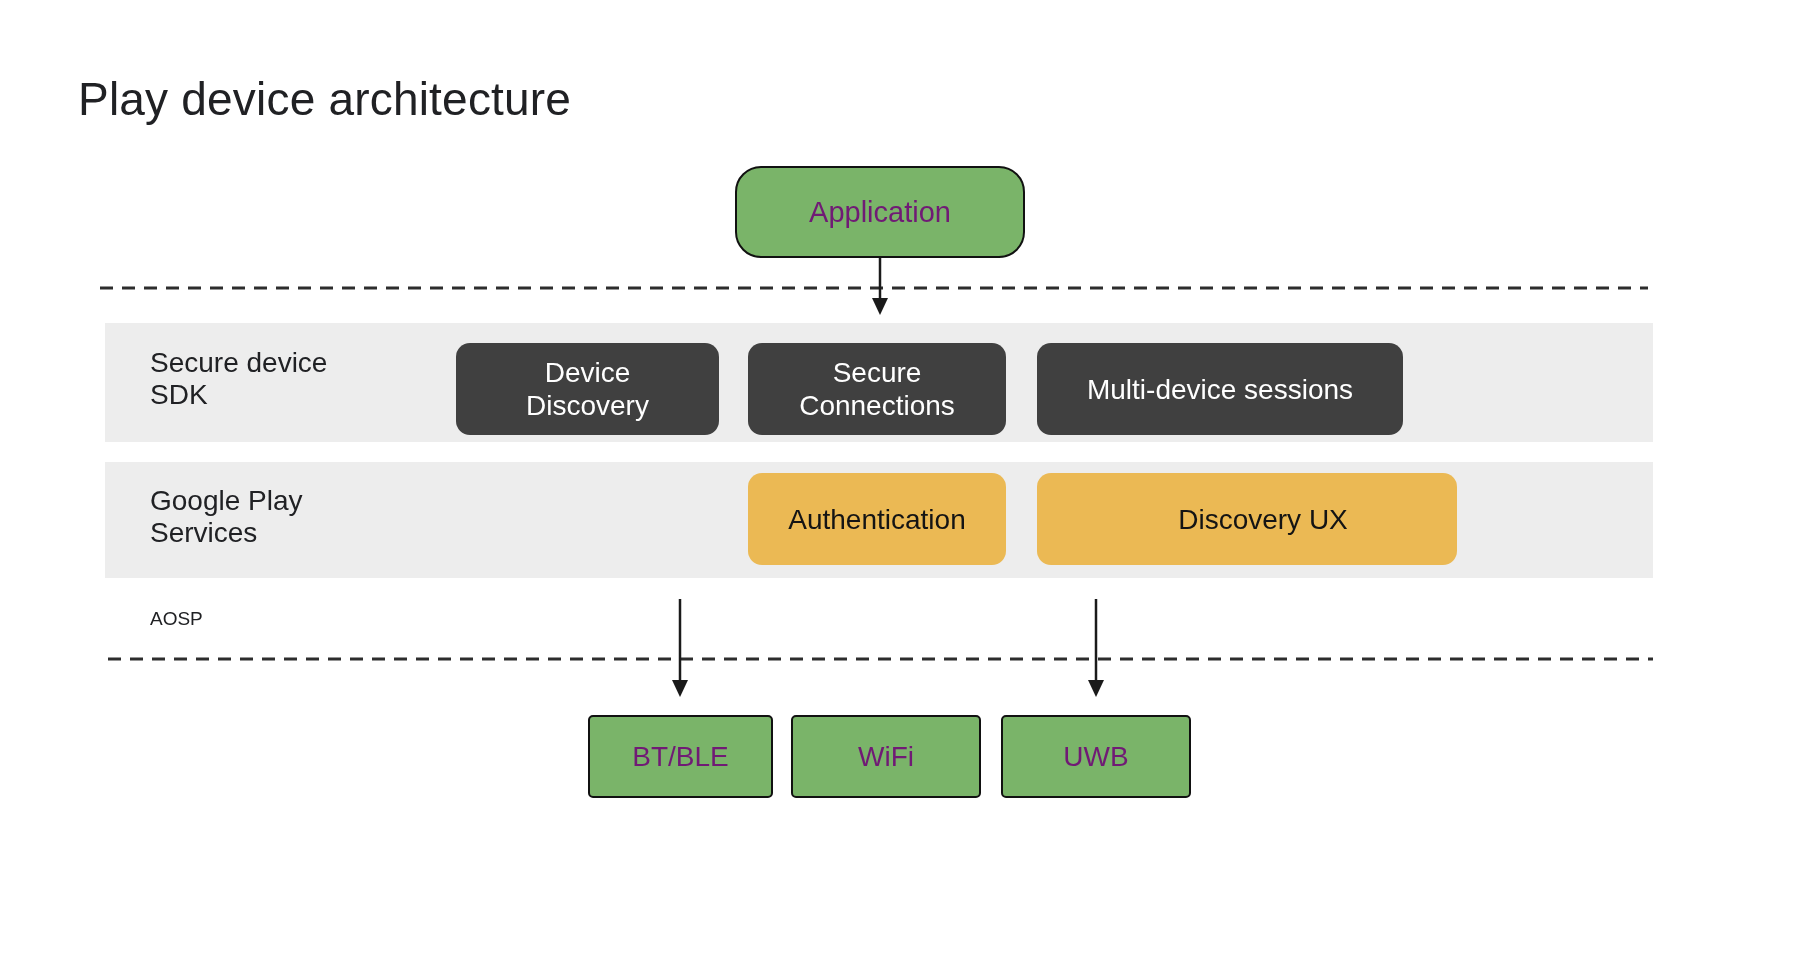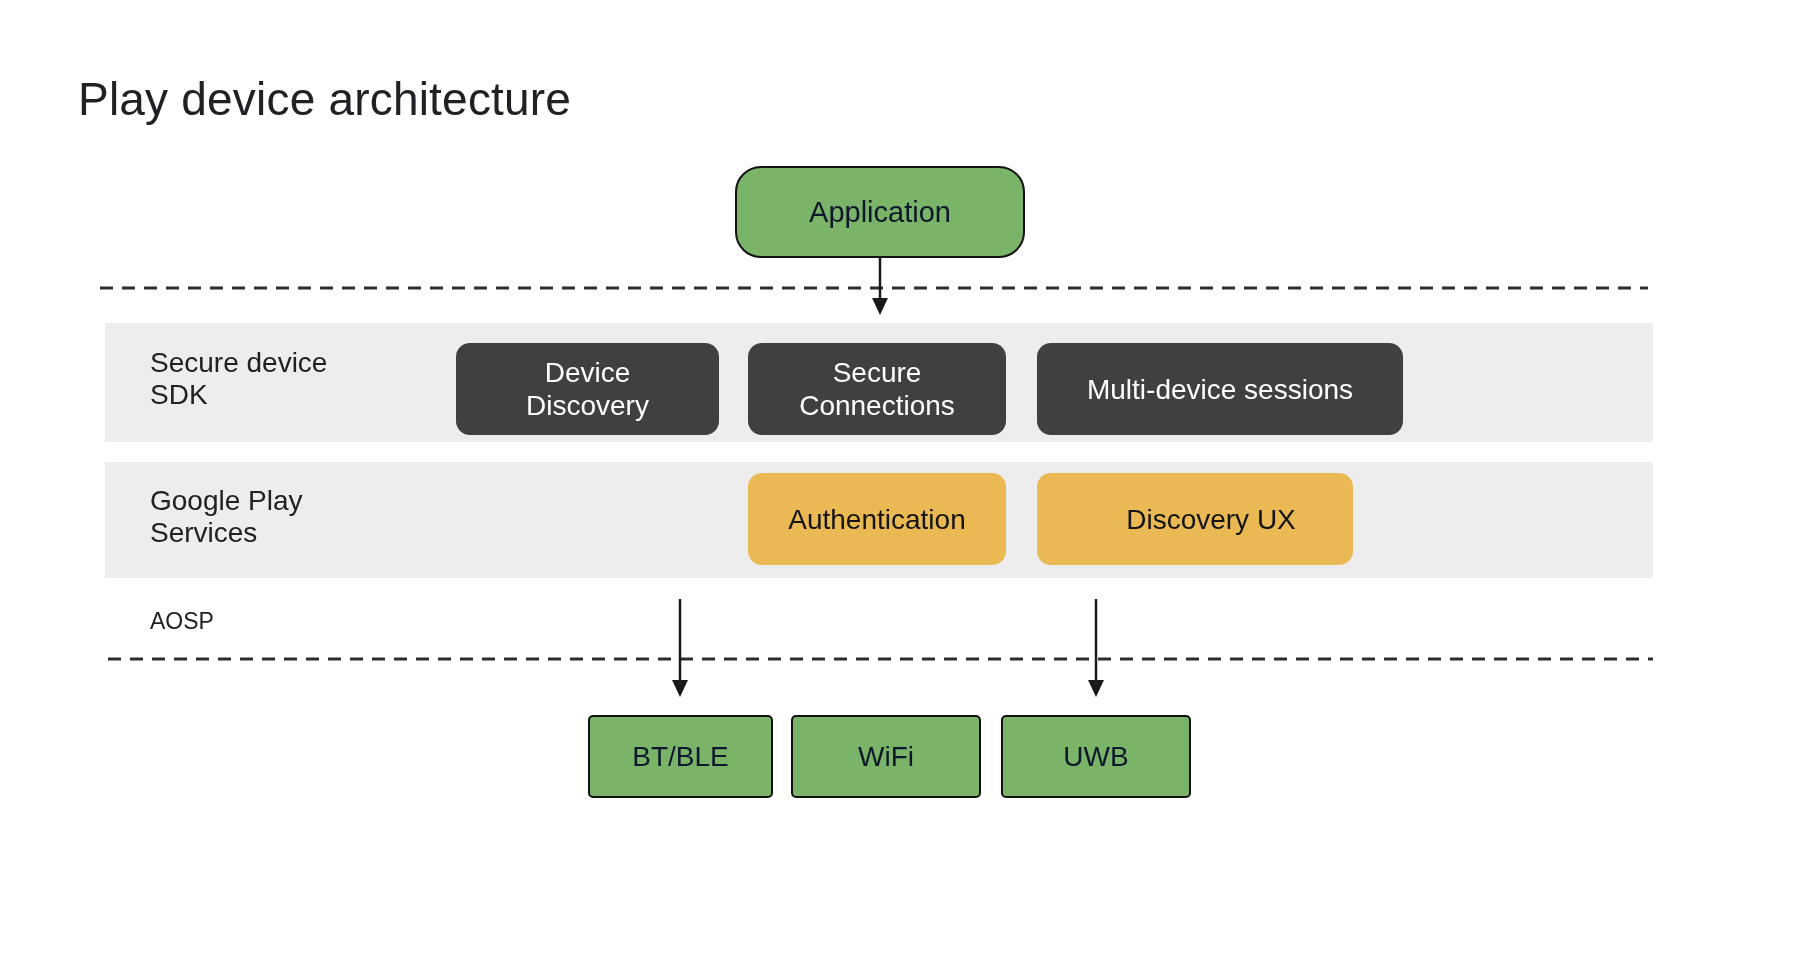--- a/index.html
+++ b/index.html
@@ -30,48 +30,48 @@
   }
   #band-sdk{top:323px;height:119px;}
   #band-gms{top:462px;height:116px;}
   .band-label{
     position:absolute;left:150px;
     font-size:28px;line-height:32px;font-weight:400;color:var(--ink);
     white-space:pre-line;
   }
   #label-sdk{top:347px;}
   #label-gms{top:485px;}
-  #label-aosp{position:absolute;left:150px;top:608px;font-size:23px;color:var(--ink);}
+  #label-aosp{position:absolute;left:150px;top:608px;font-size:19px;color:var(--ink);}
   .box{
     position:absolute;
     display:flex;align-items:center;justify-content:center;
     text-align:center;font-size:28px;font-weight:500;
     white-space:pre-line;line-height:33px;
     box-sizing:border-box;
   }
   .green-box{
     background:var(--green);
     border:2px solid #111111;
-    color:#0f172a;
+    color:#701a75;
   }
   .dark-box{
     background:var(--dark);
     border-radius:14px;color:#ffffff;
   }
   .orange-box{
     background:var(--orange);
     border-radius:14px;color:#141414;
   }
   #box-app{left:735px;top:166px;width:290px;height:92px;border-radius:26px;font-size:29px;}
   #box-dd{left:456px;top:343px;width:263px;height:92px;}
   #box-sc{left:748px;top:343px;width:258px;height:92px;}
   #box-ms{left:1037px;top:343px;width:366px;height:92px;}
   #box-enc{left:456px;top:473px;width:263px;height:92px;}
   #box-auth{left:748px;top:473px;width:258px;height:92px;text-align:center;}
-  #box-dux{left:1037px;top:473px;width:316px;height:92px;padding-left:32px;}
+  #box-dux{left:1037px;top:473px;width:420px;height:92px;padding-left:32px;}
   .transport{border-radius:5px;top:715px;height:83px;}
   #box-bt{left:588px;width:185px;}
   #box-wifi{left:791px;width:190px;}
   #box-uwb{left:1001px;width:190px;}
 </style>
 </head>
 <body>
 
 <div id="canvas">
 

